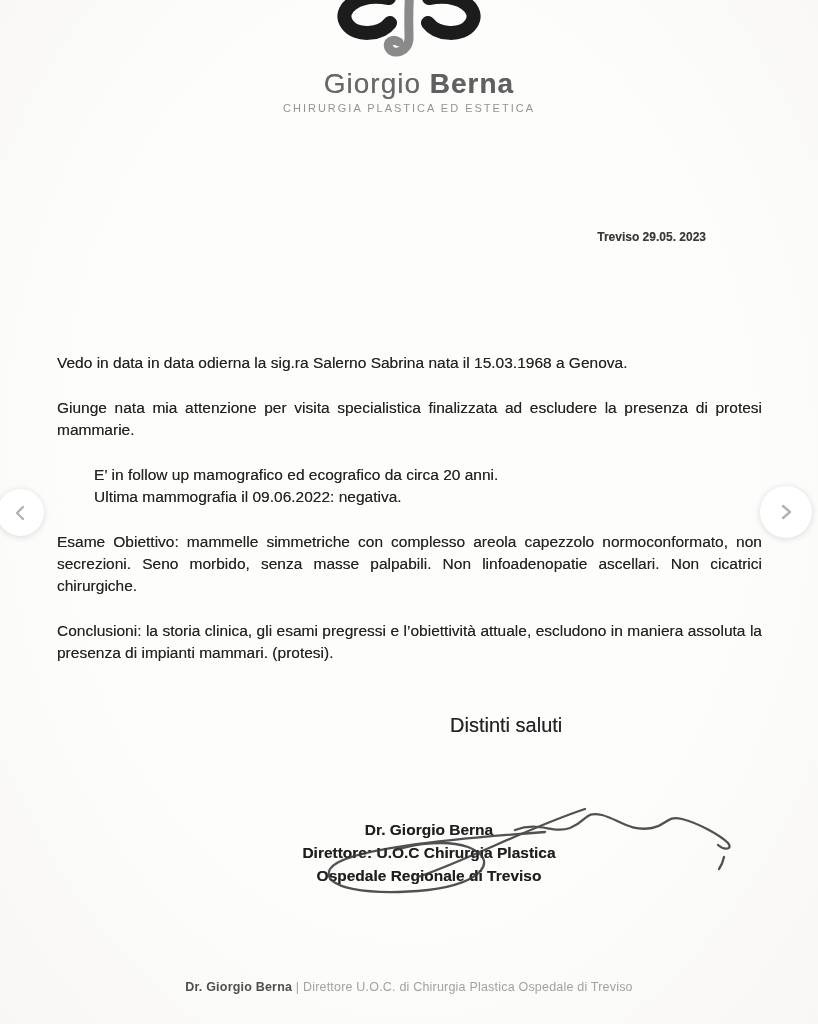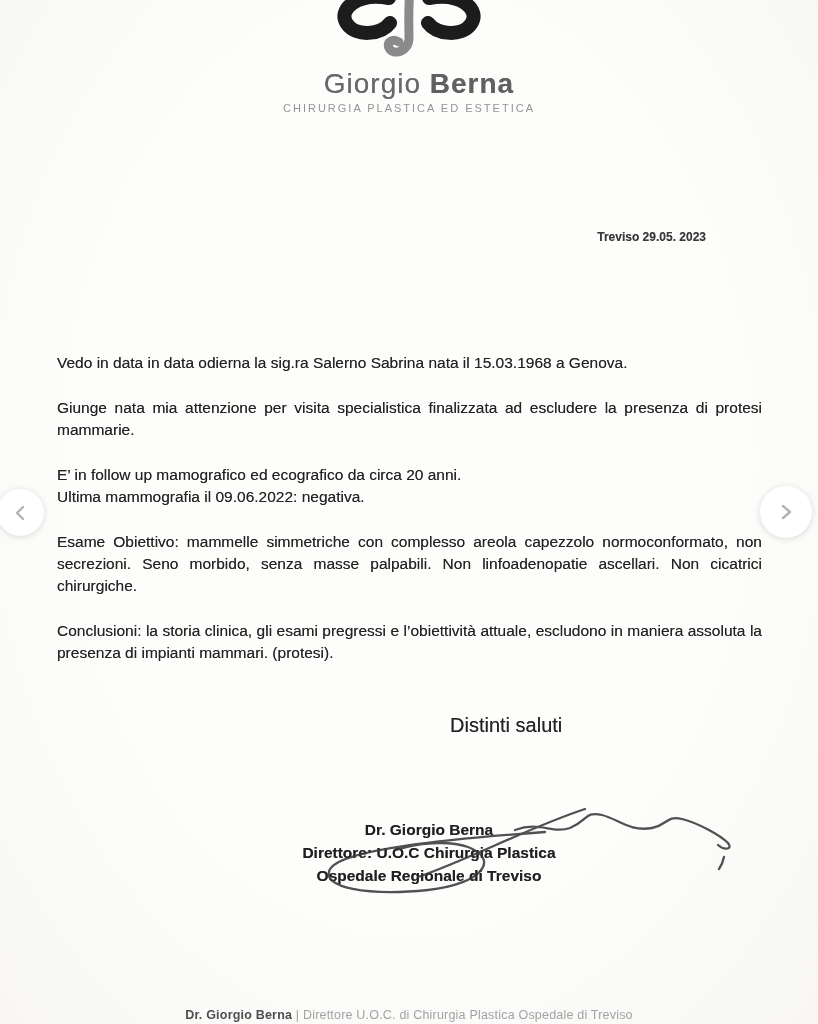--- a/index.html
+++ b/index.html
@@ -33,21 +33,21 @@
     text-shadow: 0 0 0.5px rgba(40,40,40,.5);
   }
 
   
   .body-text { margin: 108px 56px 0 57px; }
   .body-text p {
     margin: 0 0 23px 0; font-size: 15.5px; line-height: 1.42; color: #232323;
     text-shadow: 0 0 0.6px rgba(20,20,20,.55);
   }
   .body-text p.just { text-align: justify; }
-  .body-text .line { display: block; }
+  .body-text .line { display: block; margin-left: 37px; }
 
   
   .closing {
     margin: 50px 0 0 450px; font-size: 20px; color: #232323;
     text-shadow: 0 0 0.6px rgba(20,20,20,.55);
   }
 
   
   .signature-wrap {
     position: relative; margin-top: 82px; text-align: center;
@@ -55,21 +55,21 @@
     font-size: 15.5px; font-weight: bold; line-height: 1.48; color: #1f1f1f;
     text-shadow: 0 0 0.5px rgba(20,20,20,.5);
   }
   .sig-scrawl {
     position: absolute; left: 260px; top: -22px; width: 460px; height: 112px;
     pointer-events: none;
   }
 
   
   .footer {
-    position: absolute; top: 1008px; left: 0; width: 100%;
+    position: absolute; top: 980px; left: 0; width: 100%;
     text-align: center; font-size: 12.5px; letter-spacing: .2px;
   }
   .footer .f-name { color: #4e4e4e; font-weight: bold; }
   .footer .f-rest { color: #a2a2a2; }
 
   
   .nav-btn {
     position: absolute; border: none; padding: 0; cursor: pointer;
     background: #ffffff; border-radius: 50%;
     box-shadow: 0 1px 6px rgba(0,0,0,.14);

